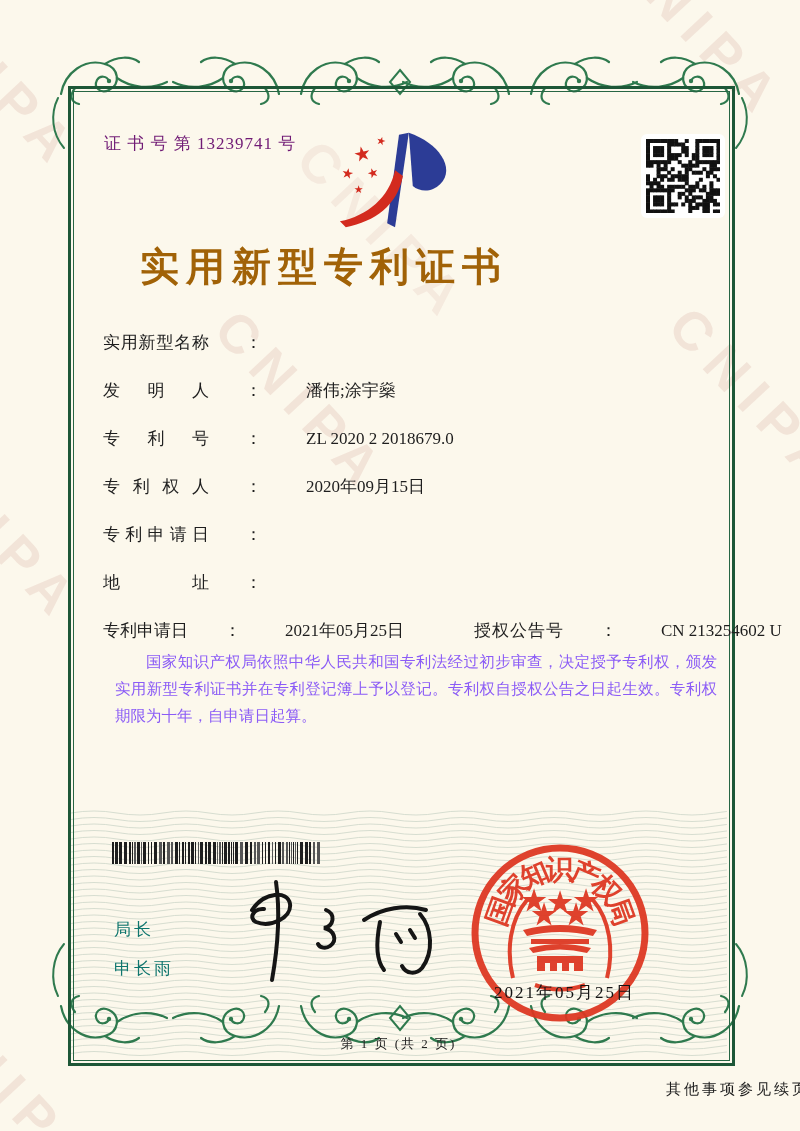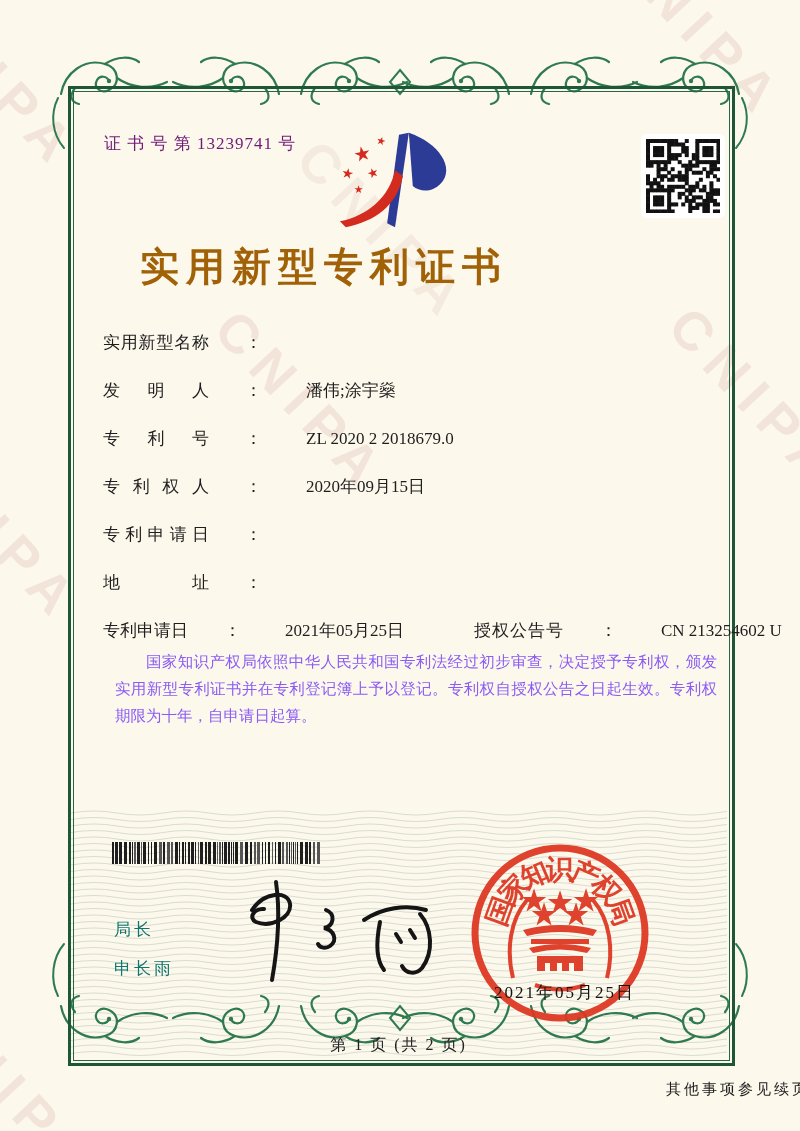--- a/index.html
+++ b/index.html
@@ -63,21 +63,21 @@
   
   .sig-block{position:absolute;left:114px;top:910px;z-index:3;
       font-family:"Liberation Sans","DejaVu Sans",sans-serif;font-size:17px;color:#0f766e;letter-spacing:3px;margin-top:8px;}
   .sig-block .row{margin-bottom:16px;}
   .sig-hand{position:absolute;left:230px;top:876px;z-index:3;}
   
   .seal{position:absolute;left:465px;top:838px;z-index:3;opacity:.94;}
   .seal text{font:bold 28px "Liberation Serif","DejaVu Serif",serif;fill:#de3722;text-anchor:middle;dominant-baseline:central;}
   .seal-date{position:absolute;left:494px;top:981px;z-index:4;font-size:17px;letter-spacing:2px;color:#141414;white-space:nowrap;}
   
-  .page-info{position:absolute;left:68px;top:1035px;width:661px;text-align:center;z-index:2;font-size:16px;letter-spacing:2px;color:#222;}
+  .page-info{position:absolute;left:68px;top:1035px;width:661px;text-align:center;z-index:2;font-size:13px;letter-spacing:2px;color:#222;}
   .foot-note{position:absolute;left:10px;top:1080px;width:800px;text-align:right;z-index:2;font-size:15px;letter-spacing:3px;color:#1c1c1c;}
 </style>
 </head>
 <body>
 
 <div class="page">
 
   <span class="wm w1">CNIPA</span>
   <span class="wm w2">CNIPA</span>
   <span class="wm w3">CNIPA</span>

